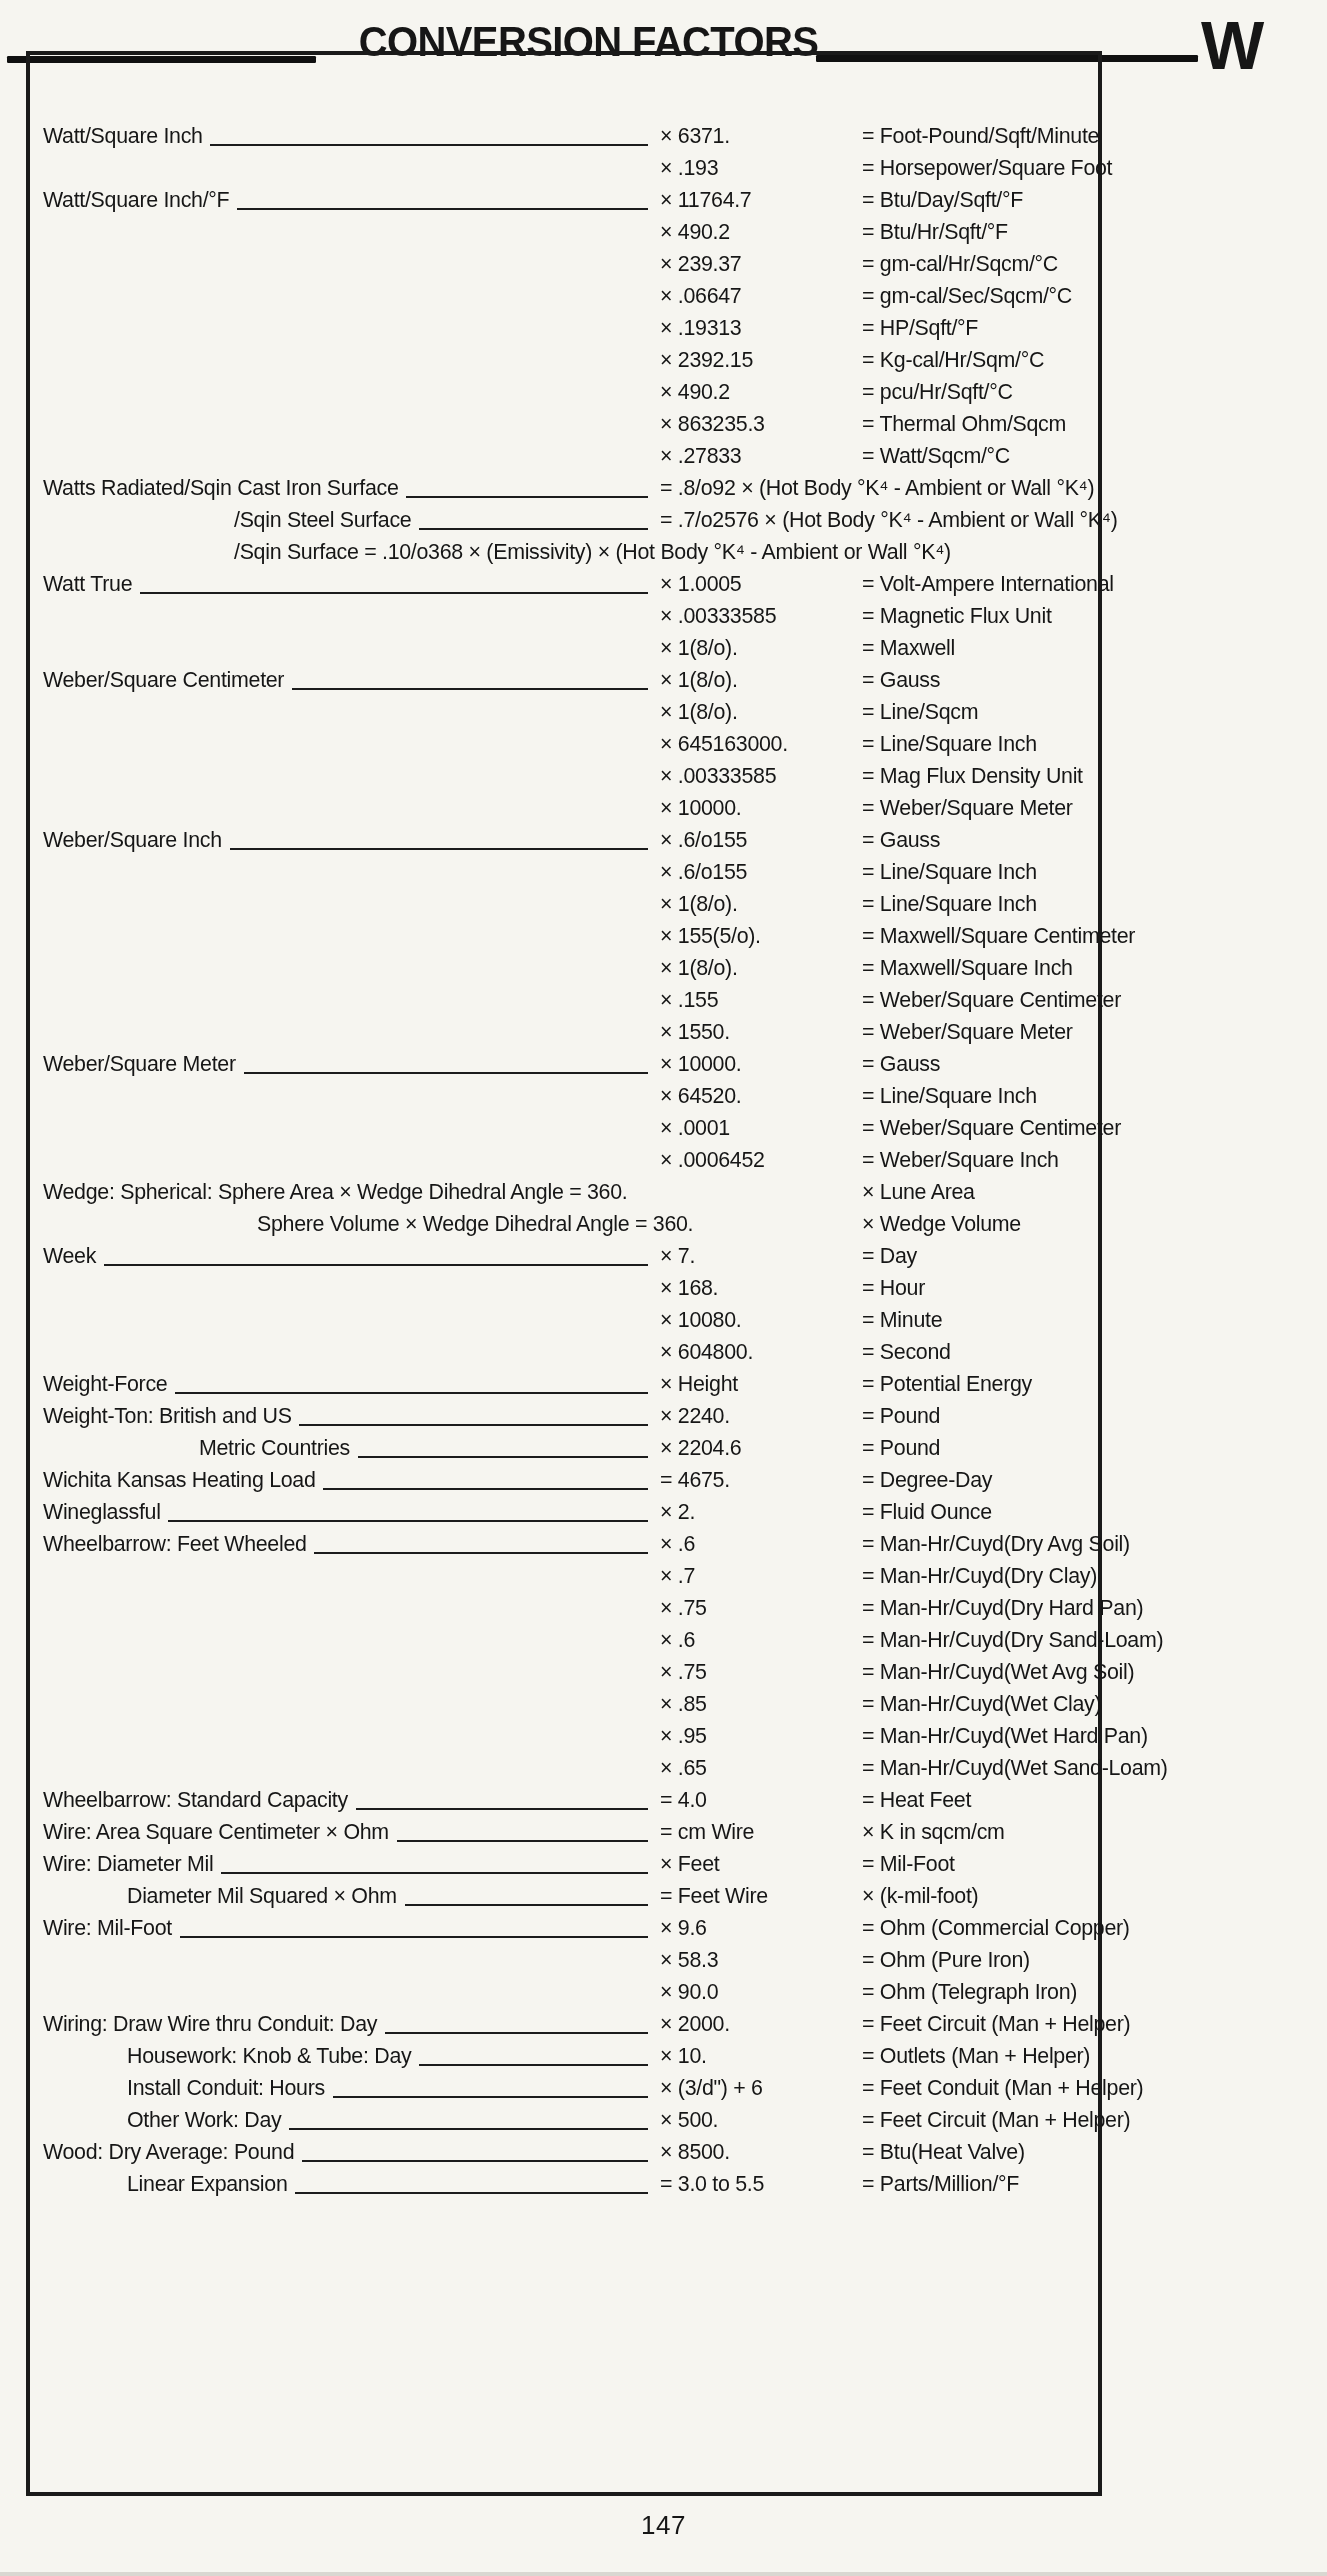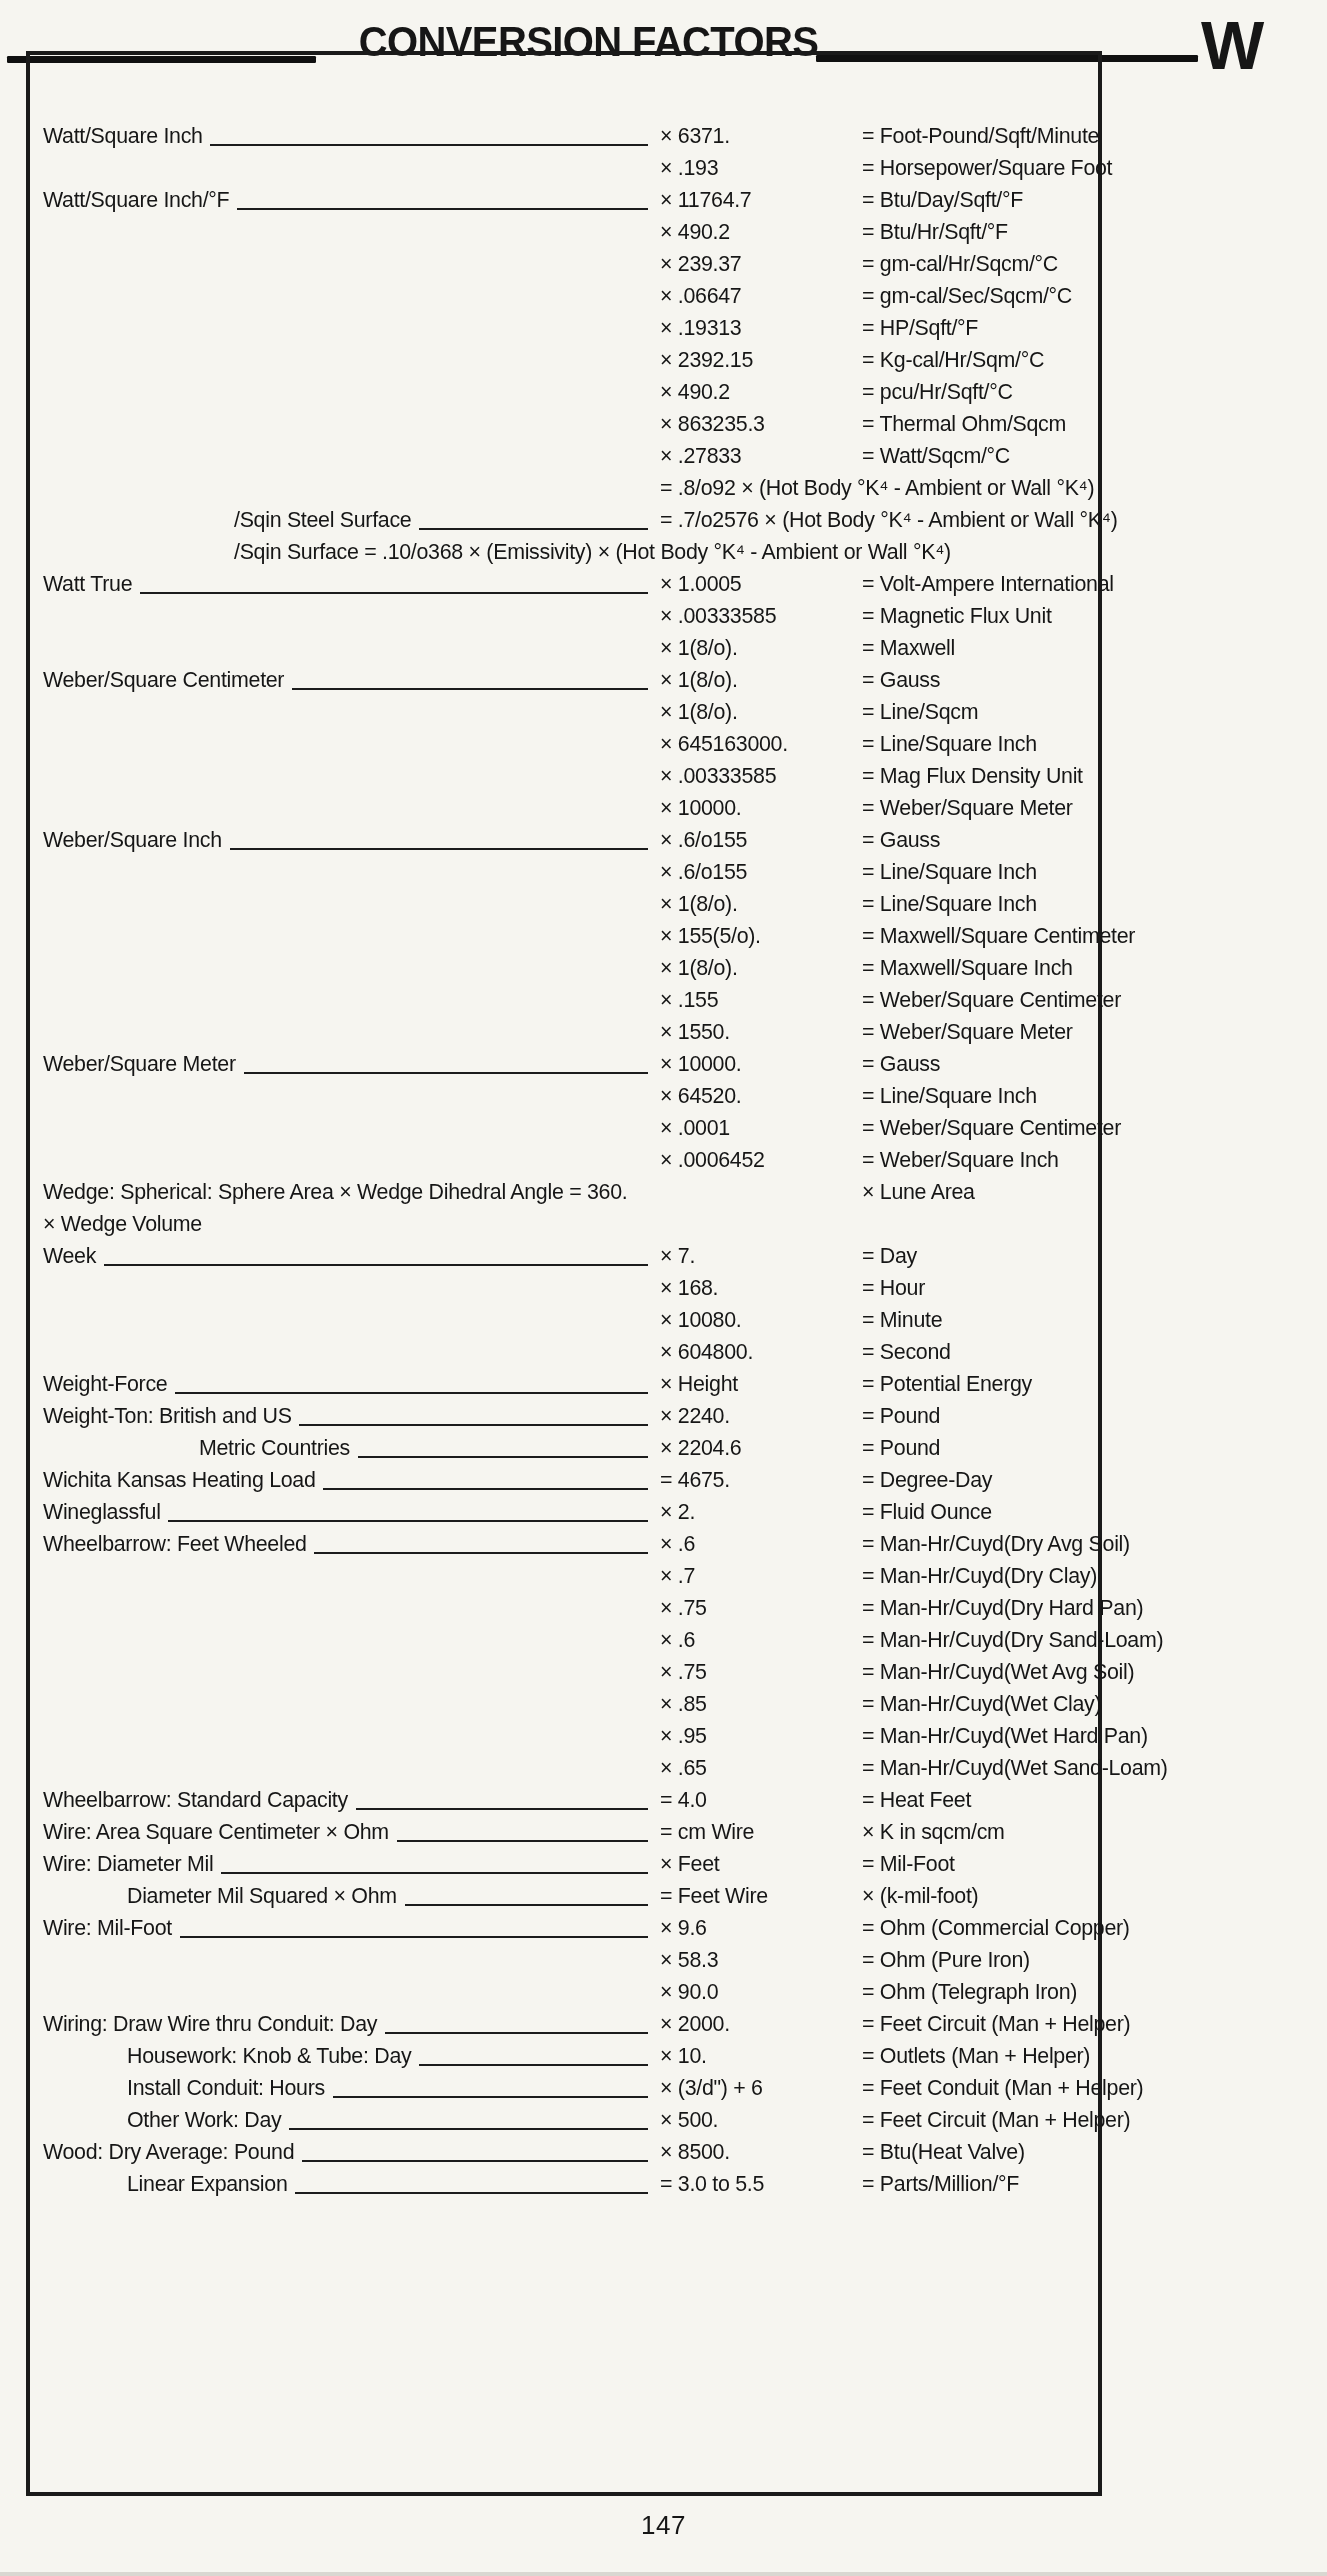--- a/index.html
+++ b/index.html
@@ -159,20 +159,24 @@
   <div class="row">
     <div class="cell label-cell" style="padding-left: 0px;">
       <span class="lbl"></span>
 
     </div>
     <div class="cell factor-cell">× .27833</div>
     <div class="cell result-cell">= Watt/Sqcm/°C</div>
   </div>
 
   <div class="row">
+    <div class="cell label-cell" style="padding-left: 0px;">
+      <span class="lbl">Watts Radiated/Sqin Cast Iron Surface</span>
+      <span class="leader"></span>
+    </div>
     <div class="cell factor-cell span2">= .8/o92 × (Hot Body °K⁴ - Ambient or Wall °K⁴)</div>
 
   </div>
 
   <div class="row">
     <div class="cell label-cell" style="padding-left: 191px;">
       <span class="lbl">/Sqin Steel Surface</span>
       <span class="leader"></span>
     </div>
     <div class="cell factor-cell span2">= .7/o2576 × (Hot Body °K⁴ - Ambient or Wall °K⁴)</div>
@@ -362,20 +366,24 @@
   <div class="row">
     <div class="cell label-cell labelwide" style="padding-left: 0px;">
       <span class="lbl">Wedge: Spherical: Sphere Area × Wedge Dihedral Angle = 360.</span>
 
     </div>
 
     <div class="cell result-cell">× Lune Area</div>
   </div>
 
   <div class="row">
+    <div class="cell label-cell labelwide" style="padding-left: 214px;">
+      <span class="lbl">Sphere Volume × Wedge Dihedral Angle = 360.</span>
+
+    </div>
 
     <div class="cell result-cell">× Wedge Volume</div>
   </div>
 
   <div class="row">
     <div class="cell label-cell" style="padding-left: 0px;">
       <span class="lbl">Week</span>
       <span class="leader"></span>
     </div>
     <div class="cell factor-cell">× 7.</div>

